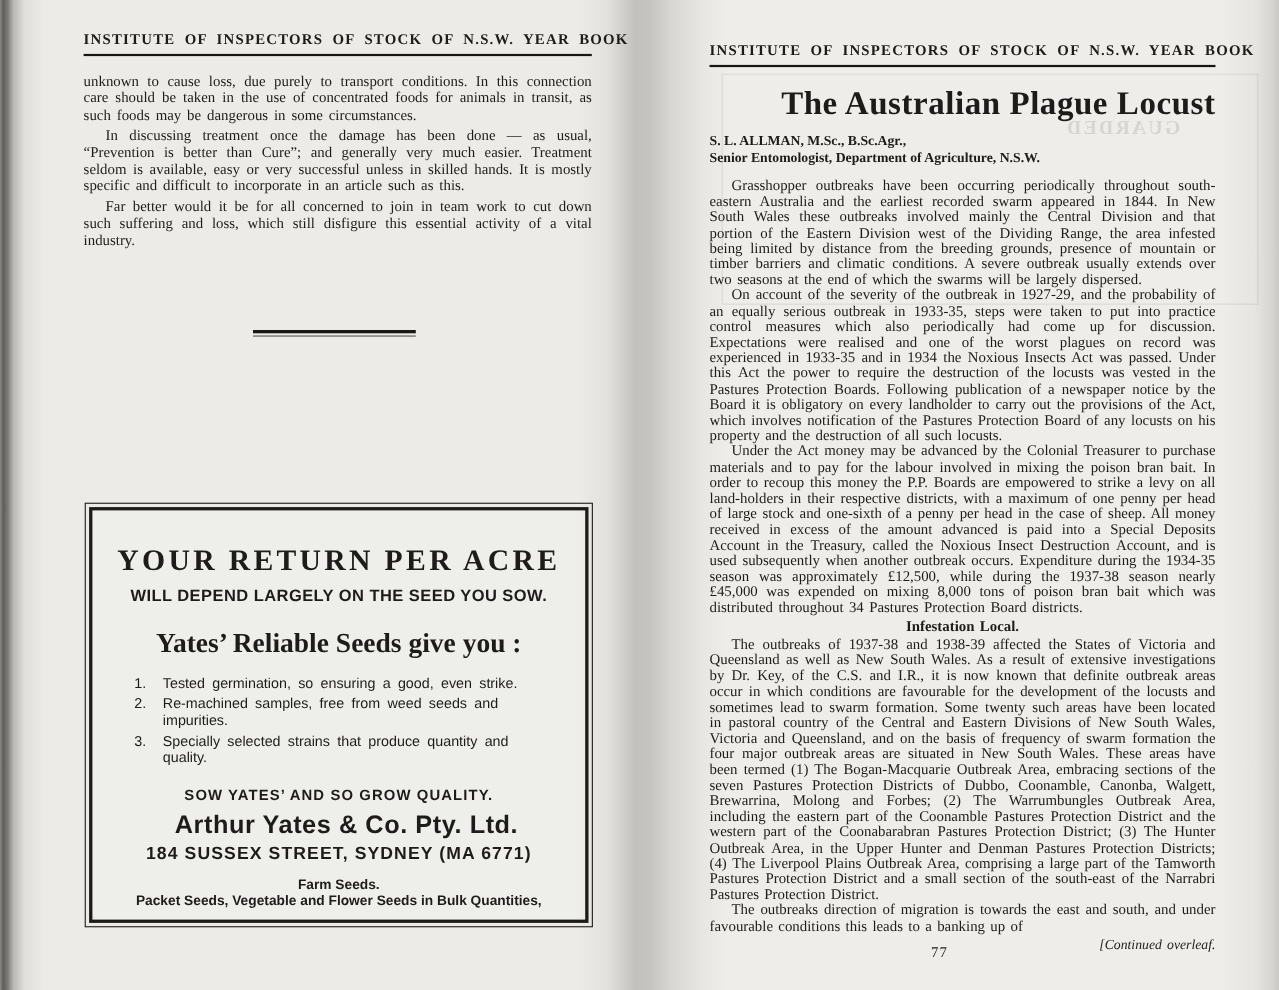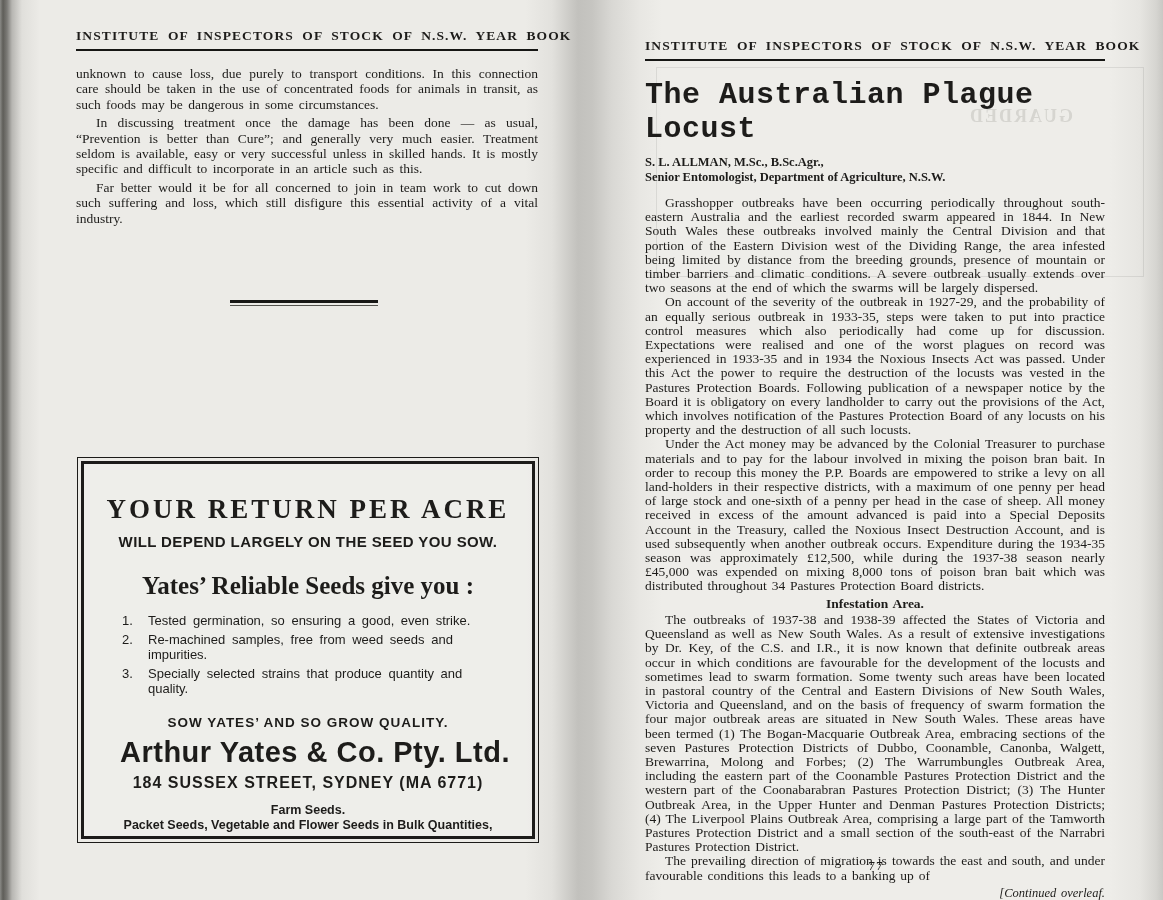--- a/index.html
+++ b/index.html
@@ -40,31 +40,31 @@
     text-align:center;background:rgba(244,243,240,0.35);
   }
   .ad-h1{font-family:"Liberation Serif",serif;font-weight:bold;font-size:27px;letter-spacing:3px;margin-top:30px;}
   .ad-h2{font-family:"Liberation Sans",sans-serif;font-weight:bold;font-size:15px;letter-spacing:0.4px;margin-top:8px;}
   .ad-sub{font-family:"Liberation Serif",serif;font-weight:bold;font-size:25px;margin-top:22px;}
   .ad-list{width:372px;margin:13px auto 0;text-align:left;font-family:"Liberation Sans",sans-serif;font-size:13px;line-height:15.5px;word-spacing:3px;}
   .ad-item{display:flex;margin-bottom:3px;}
   .ad-item .num{width:26px;flex:none;}
   .ad-slogan{font-family:"Liberation Sans",sans-serif;font-weight:bold;font-size:13.5px;letter-spacing:1px;margin-top:18px;}
   .ad-buy{font-family:"Liberation Sans",sans-serif;font-weight:bold;font-size:13.5px;margin-top:15px;}
-  .ad-company{font-family:"Liberation Sans",sans-serif;font-weight:bold;font-size:29px;margin-top:6px;letter-spacing:0.5px;padding-left:14px;}
+  .ad-company{font-family:"Liberation Sans",sans-serif;font-weight:bold;font-size:23px;margin-top:6px;letter-spacing:0.5px;padding-left:14px;}
   .ad-address{font-family:"Liberation Sans",sans-serif;font-weight:bold;font-size:16px;letter-spacing:1px;margin-top:5px;text-align:center;}
   .ad-footer{font-family:"Liberation Sans",sans-serif;font-weight:bold;font-size:12.5px;line-height:15px;margin-top:11px;}
   .page-num{position:absolute;width:462px;text-align:center;font-size:13.5px;letter-spacing:1px;}
   #pagenum-left{left:76px;top:897px;}
-  #pagenum-right{left:645px;top:858px;}
+  #pagenum-right{left:623px;top:858px;}
   
   .right-col{position:absolute;left:645px;top:38px;width:460px;}
   .article-title{
-    font-family:Liberation Mono, monospace;font-weight:bold;
-    font-size:30px;text-align:left;margin-top:17px;letter-spacing:0.5px;
+    font-family:Liberation Serif, serif;font-weight:bold;
+    font-size:30px;text-align:right;margin-top:17px;letter-spacing:0.5px;
   }
   .byline{font-weight:bold;font-size:12.5px;text-align:left;line-height:15px;margin-top:9px;}
   .article-body{margin-top:11px;font-size:13.5px;line-height:14.2px;text-align:justify;word-spacing:1.5px;}
   .article-body p{margin:0;}
   .article-body p.indent{text-indent:20px;}
   .section-head{font-weight:bold;font-size:13.5px;text-align:center;margin:3px 0 2px 0;}
   .continued{font-style:italic;font-size:12.5px;text-align:right;margin-top:3px;}
   
   .bleed-box{position:absolute;left:656px;top:67px;width:486px;height:208px;
     border:1px solid rgba(50,50,45,0.10);pointer-events:none;}
@@ -133,22 +133,22 @@
     <div class="article-title">The Australian Plague Locust</div>
     <div class="byline">
       <div>S. L. ALLMAN, M.Sc., B.Sc.Agr.,</div>
       <div>Senior Entomologist, Department of Agriculture, N.S.W.</div>
     </div>
 
     <div class="article-body">
       <p class="indent">Grasshopper outbreaks have been occurring periodically throughout south-eastern Australia and the earliest recorded swarm appeared in 1844.  In New South Wales these outbreaks involved mainly the Central Division and that portion of the Eastern Division west of the Dividing Range, the area infested being limited by distance from the breeding grounds, presence of mountain or timber barriers and climatic conditions.  A severe outbreak usually extends over two seasons at the end of which the swarms will be largely dispersed.</p>
       <p class="indent">On account of the severity of the outbreak in 1927-29, and the probability of an equally serious outbreak in 1933-35, steps were taken to put into practice control measures which also periodically had come up for discussion.  Expectations were realised and one of the worst plagues on record was experienced in 1933-35 and in 1934 the Noxious Insects Act was passed.  Under this Act the power to require the destruction of the locusts was vested in the Pastures Protection Boards. Following publication of a newspaper notice by the Board it is obligatory on every landholder to carry out the provisions of the Act, which involves notification of the Pastures Protection Board of any locusts on his property and the destruction of all such locusts.</p>
       <p class="indent">Under the Act money may be advanced by the Colonial Treasurer to purchase materials and to pay for the labour involved in mixing the poison bran bait.  In order to recoup this money the P.P. Boards are empowered to strike a levy on all land-holders in their respective districts, with a maximum of one penny per head of large stock and one-sixth of a penny per head in the case of sheep.  All money received in excess of the amount advanced is paid into a Special Deposits Account in the Treasury, called the Noxious Insect Destruction Account, and is used subsequently when another outbreak occurs.  Expenditure during the 1934-35 season was approximately £12,500, while during the 1937-38 season nearly £45,000 was expended on mixing 8,000 tons of poison bran bait which was distributed throughout 34 Pastures Protection Board districts.</p>
-      <div class="section-head">Infestation Area.</div>
+      <div class="section-head">Infestation Local.</div>
       <p class="indent">The outbreaks of 1937-38 and 1938-39 affected the States of Victoria and Queensland as well as New South Wales.  As a result of extensive investigations by Dr. Key, of the C.S. and I.R., it is now known that definite outbreak areas occur in which conditions are favourable for the development of the locusts and sometimes lead to swarm formation. Some twenty such areas have been located in pastoral country of the Central and Eastern Divisions of New South Wales, Victoria and Queensland, and on the basis of frequency of swarm formation the four major outbreak areas are situated in New South Wales.  These areas have been termed (1) The Bogan-Macquarie Outbreak Area, embracing sections of the seven Pastures Protection Districts of Dubbo, Coonamble, Canonba, Walgett, Brewarrina, Molong and Forbes; (2) The Warrumbungles Outbreak Area, including the eastern part of the Coonamble Pastures Protection District and the western part of the Coonabarabran Pastures Protection District; (3) The Hunter Outbreak Area, in the Upper Hunter and Denman Pastures Protection Districts; (4) The Liverpool Plains Outbreak Area, comprising a large part of the Tamworth Pastures Protection District and a small section of the south-east of the Narrabri Pastures Protection District.</p>
-      <p class="indent">The prevailing direction of migration is towards the east and south, and under favourable conditions this leads to a banking up of</p>
+      <p class="indent">The outbreaks direction of migration is towards the east and south, and under favourable conditions this leads to a banking up of</p>
       <div class="continued">[Continued overleaf.</div>
     </div>
   </div>
 
   <div class="page-num" id="pagenum-right">77</div>
 
 </div>
 
 </body></html>

